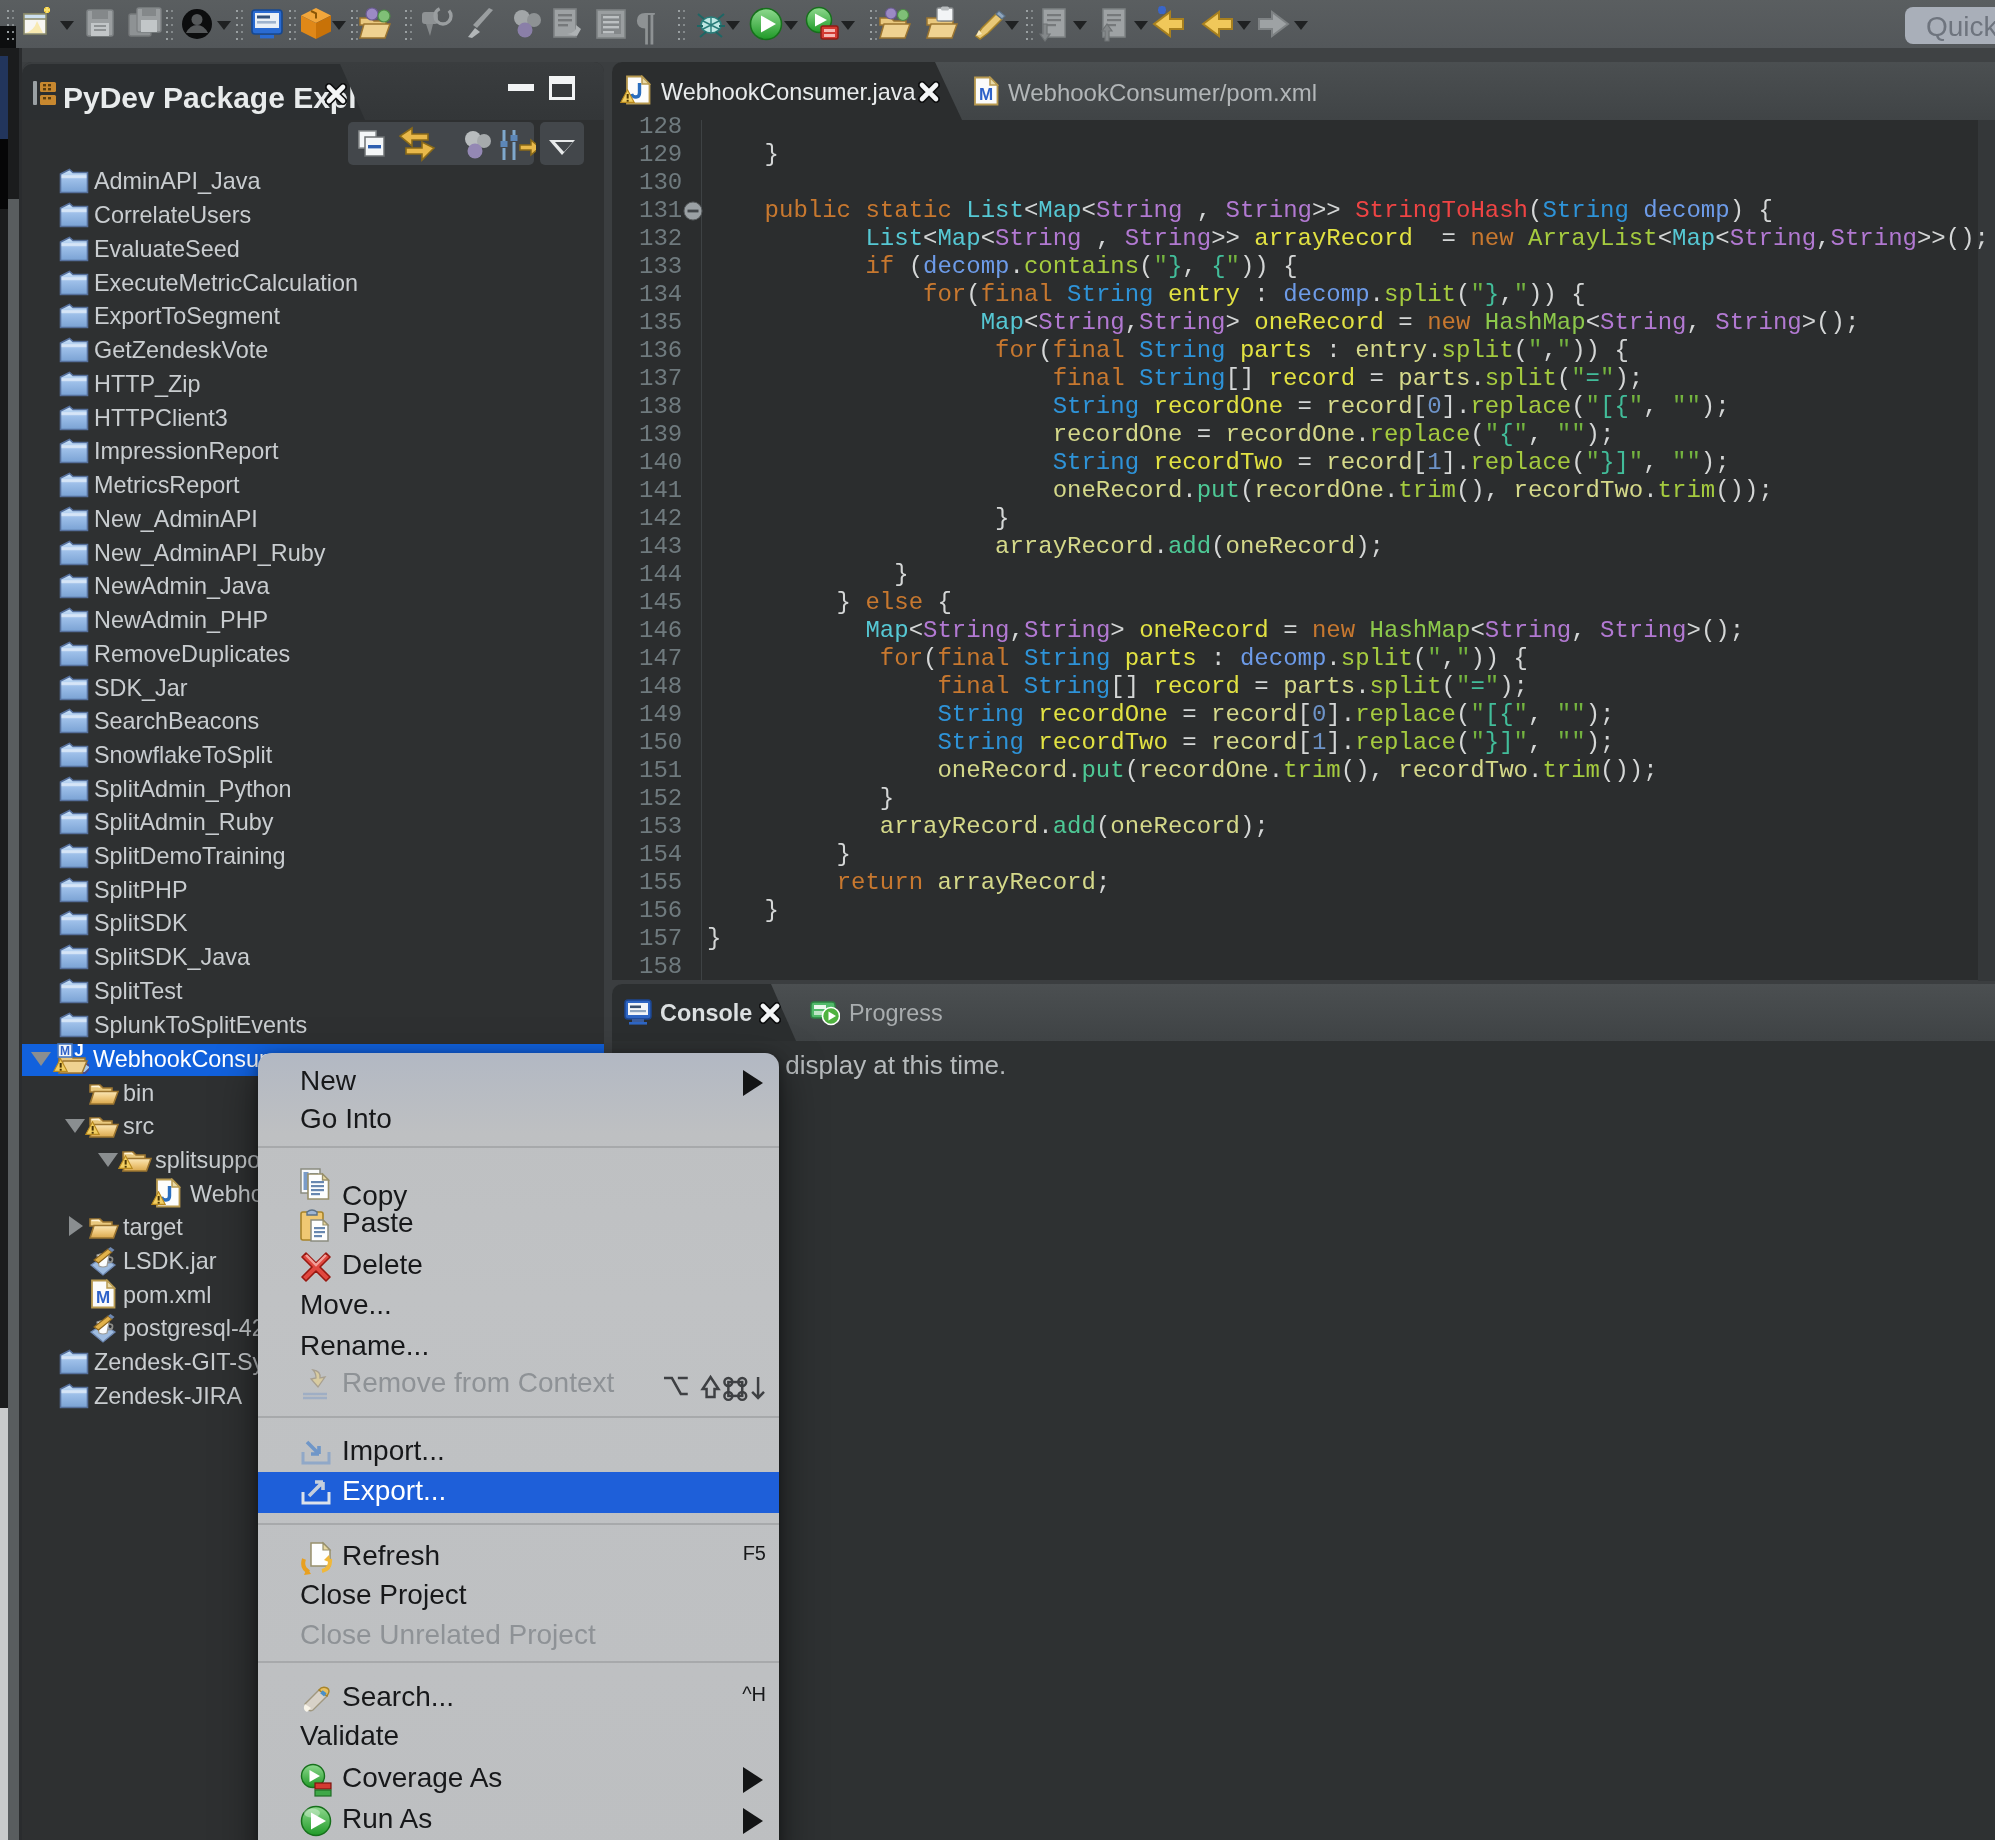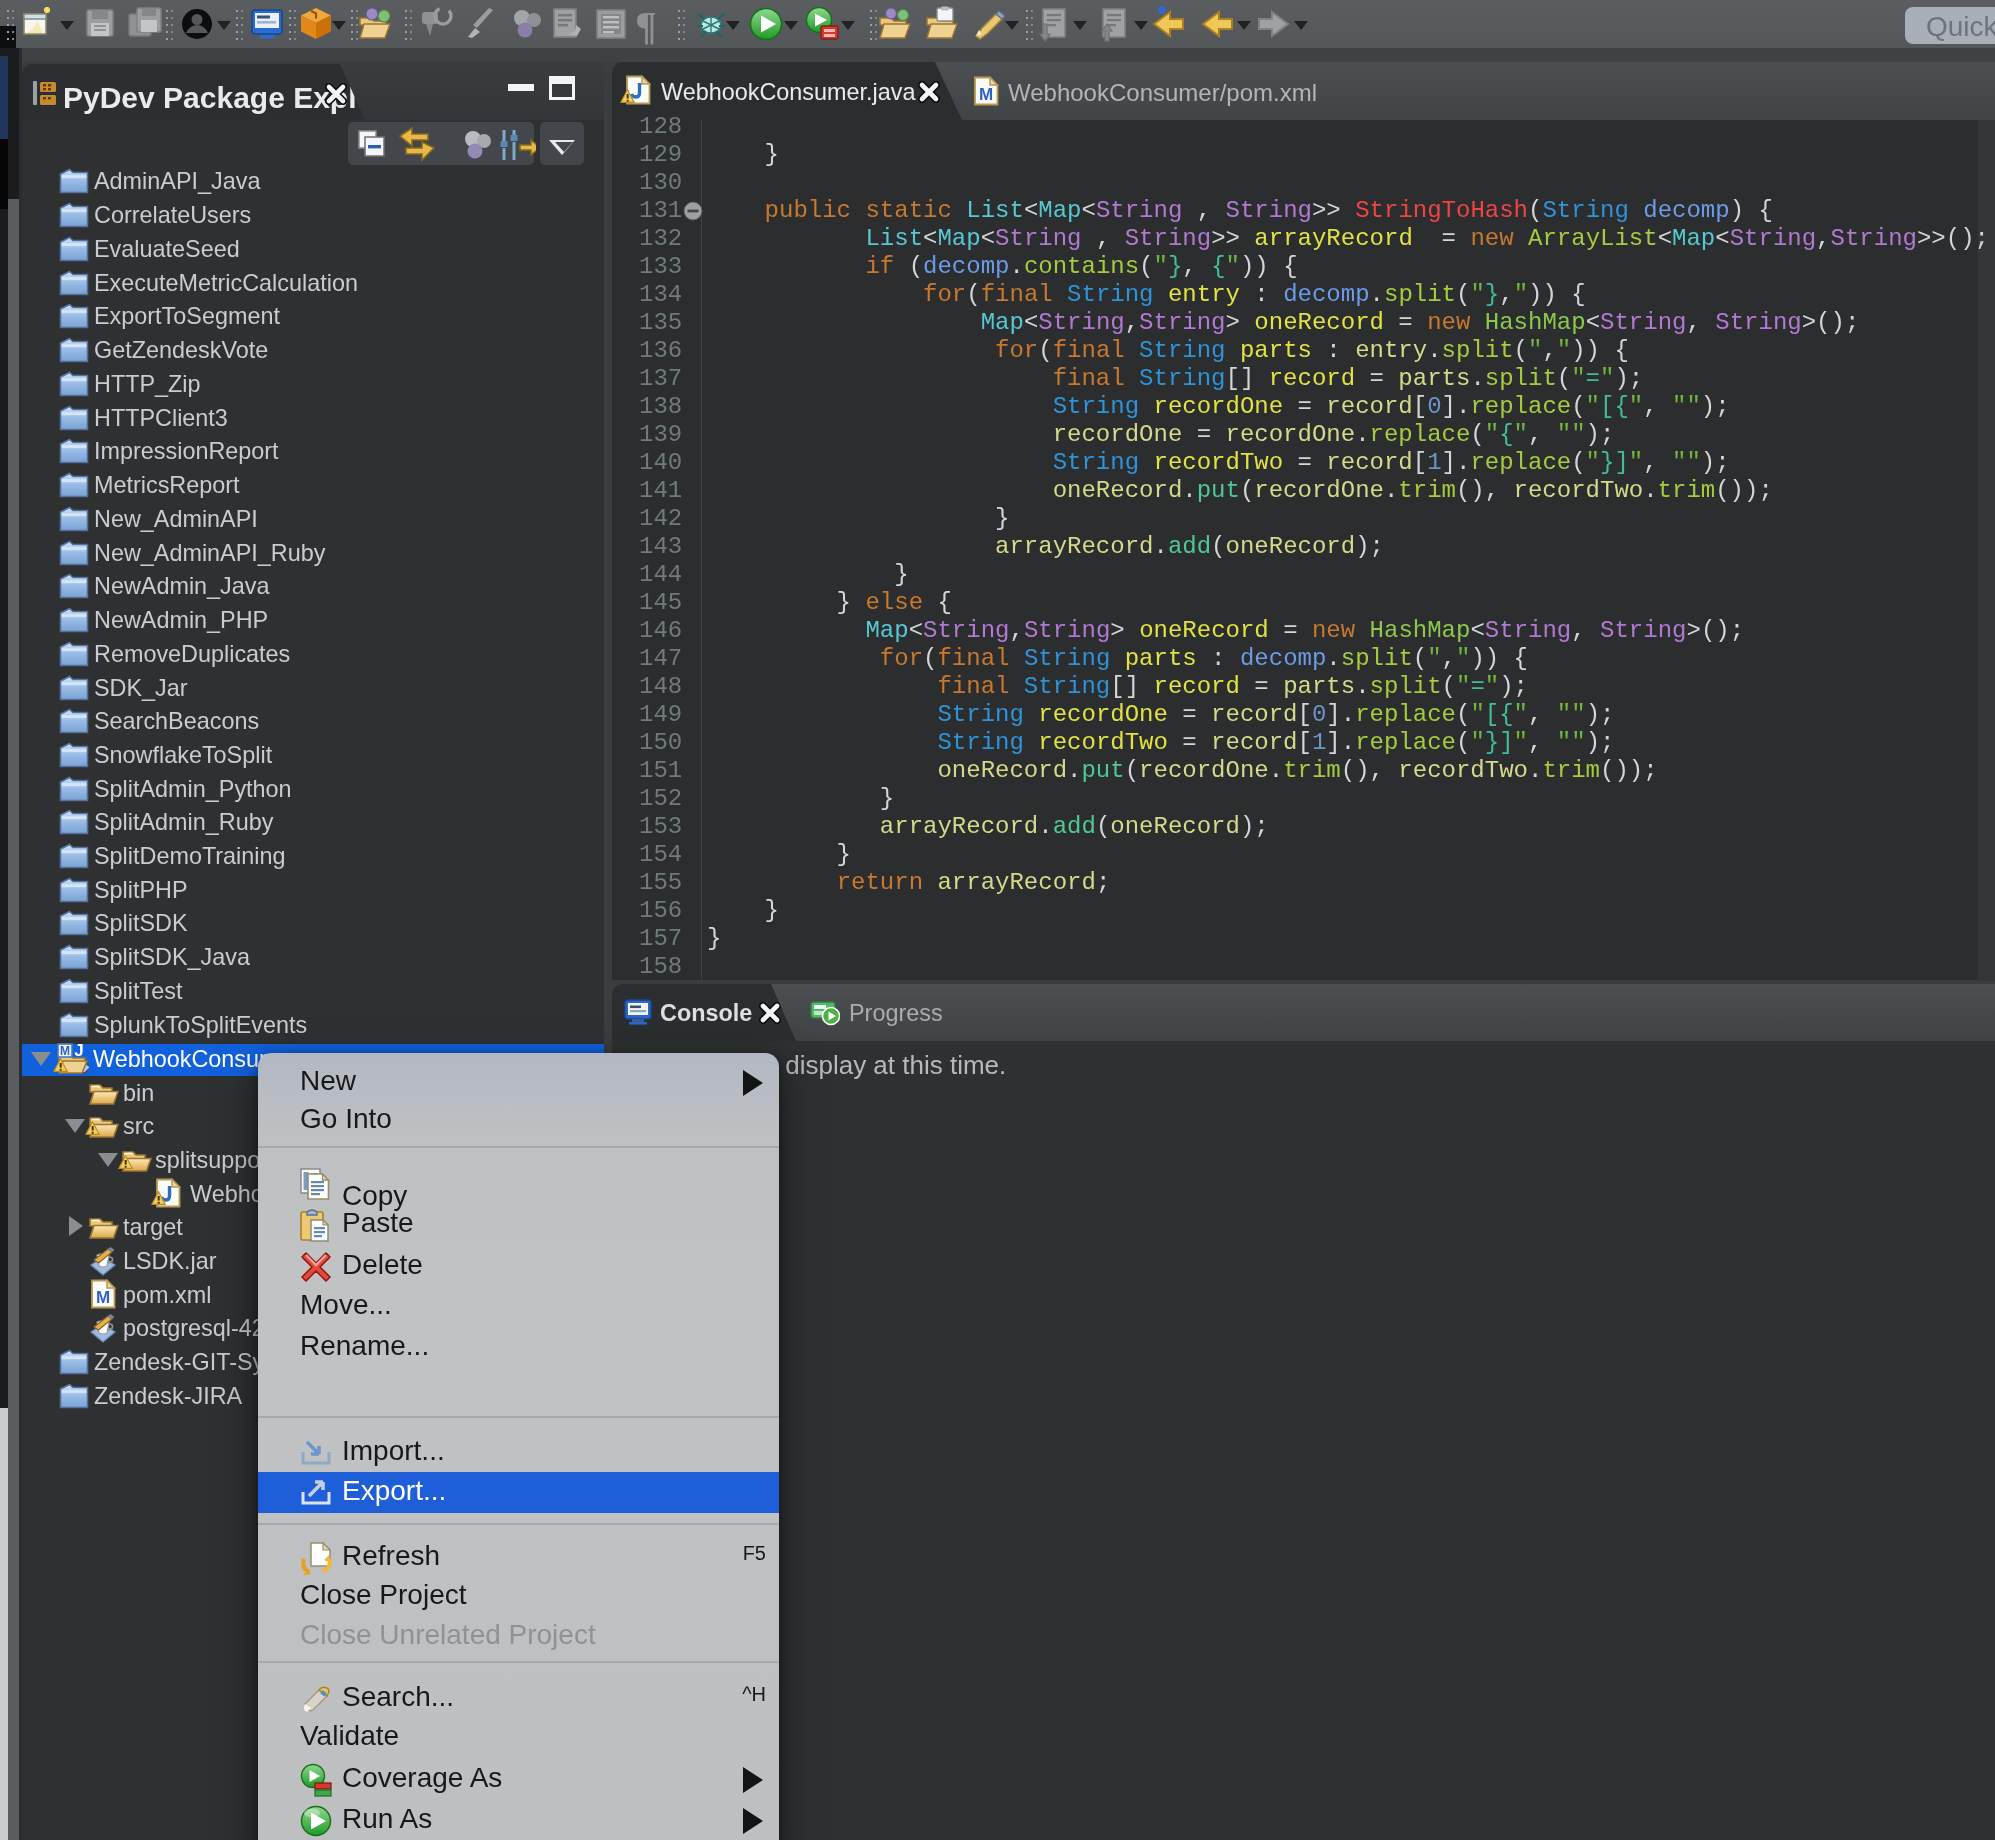--- a/index.html
+++ b/index.html
@@ -724,20 +724,39 @@
         <path d="M7 5 L17 15 27 5" stroke="#F2A09A" stroke-width="2.4" fill="none"></path>
       </svg>
       <div class="t1" style="top:2px">Delete</div>
     </div>
 <div class="mi" style="top:234px">
       <div class="t0" style="top:2px">Move...</div>
     </div>
 <div class="mi" style="top:275px">
       <div class="t0" style="top:2px">Rename...</div>
     </div>
+<div class="mi dis" style="top:312px">
+      <svg class="mic" width="34" height="34" viewBox="0 0 34 34">
+        <path d="M14 2 q8 1 7 8 l5-1 -7 10 -7-8 5-1 q0-5-3-8z" fill="#D8CBA0" stroke="#A8A090" stroke-width="1.3"></path>
+        <path d="M4 26 h24 M4 30 h24" stroke="#9FAEC4" stroke-width="2.4"></path>
+      </svg>
+      <div class="t1" style="top:2px">Remove from Context</div>
+      <div class="msc"><svg width="103" height="34" viewBox="0 0 104 34">
+          <g stroke="#3E4043" stroke-width="2.5" fill="none">
+            <path d="M1 9 h8 l9 16 h7 M15 9 h10"></path>
+            <path d="M40 20 h4 v8 h8 v-8 h4 L48 8Z"></path>
+            <circle cx="66" cy="13" r="4"></circle>
+            <circle cx="80" cy="13" r="4"></circle>
+            <circle cx="66" cy="27" r="4"></circle>
+            <circle cx="80" cy="27" r="4"></circle>
+            <rect x="66" y="13" width="14" height="14"></rect>
+            <path d="M96 8 v20 M90 23 l6 6 6-6"></path>
+          </g>
+        </svg></div>
+    </div>
 <div class="msep" style="top:363px"></div>
 <div class="mi" style="top:420px">
       <svg class="mic" width="34" height="34" viewBox="0 0 34 34">
         <path d="M4 16 v11 h26 v-11" fill="none" stroke="#DCE2EA" stroke-width="3"></path>
         <path d="M10 20 L24 6 M24 6 h-8 M24 6 v8" fill="none" stroke="#C4CEDC" stroke-width="3.6"></path>
       </svg>
       <div class="t1" style="top:2px;color:#FFFFFF">Export...</div>
     </div>
 <div class="mi" style="top:380px">
       <svg class="mic" width="34" height="34" viewBox="0 0 34 34">

